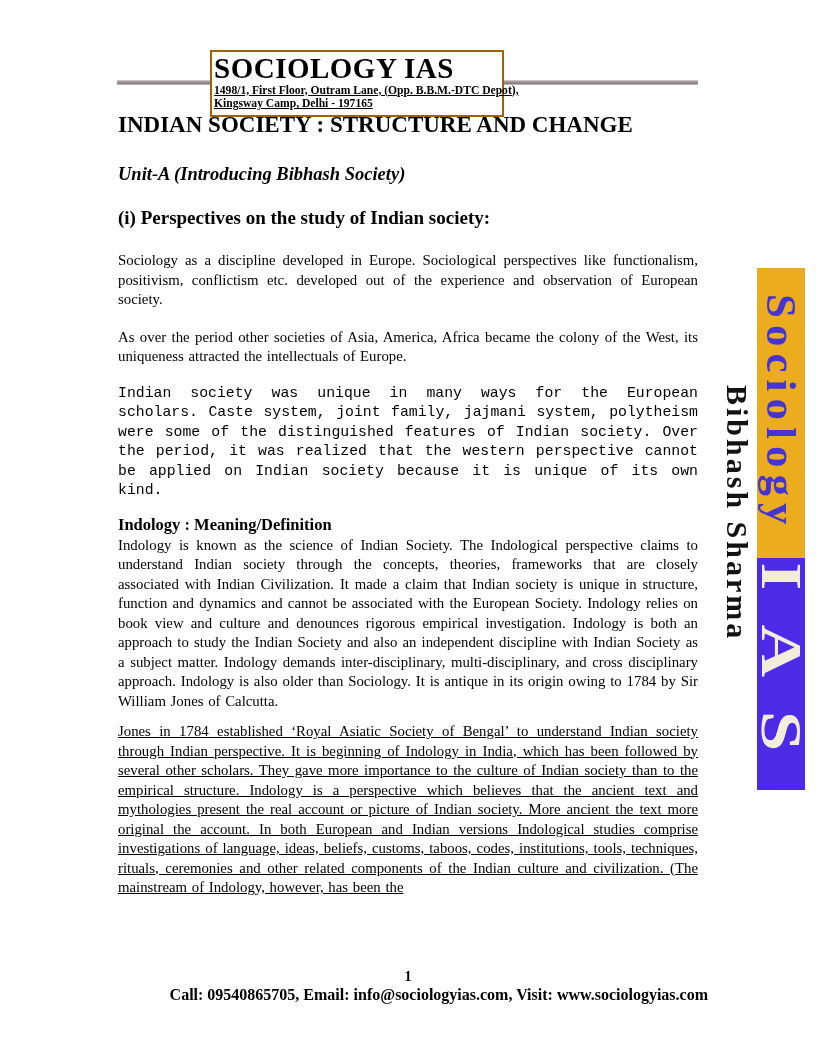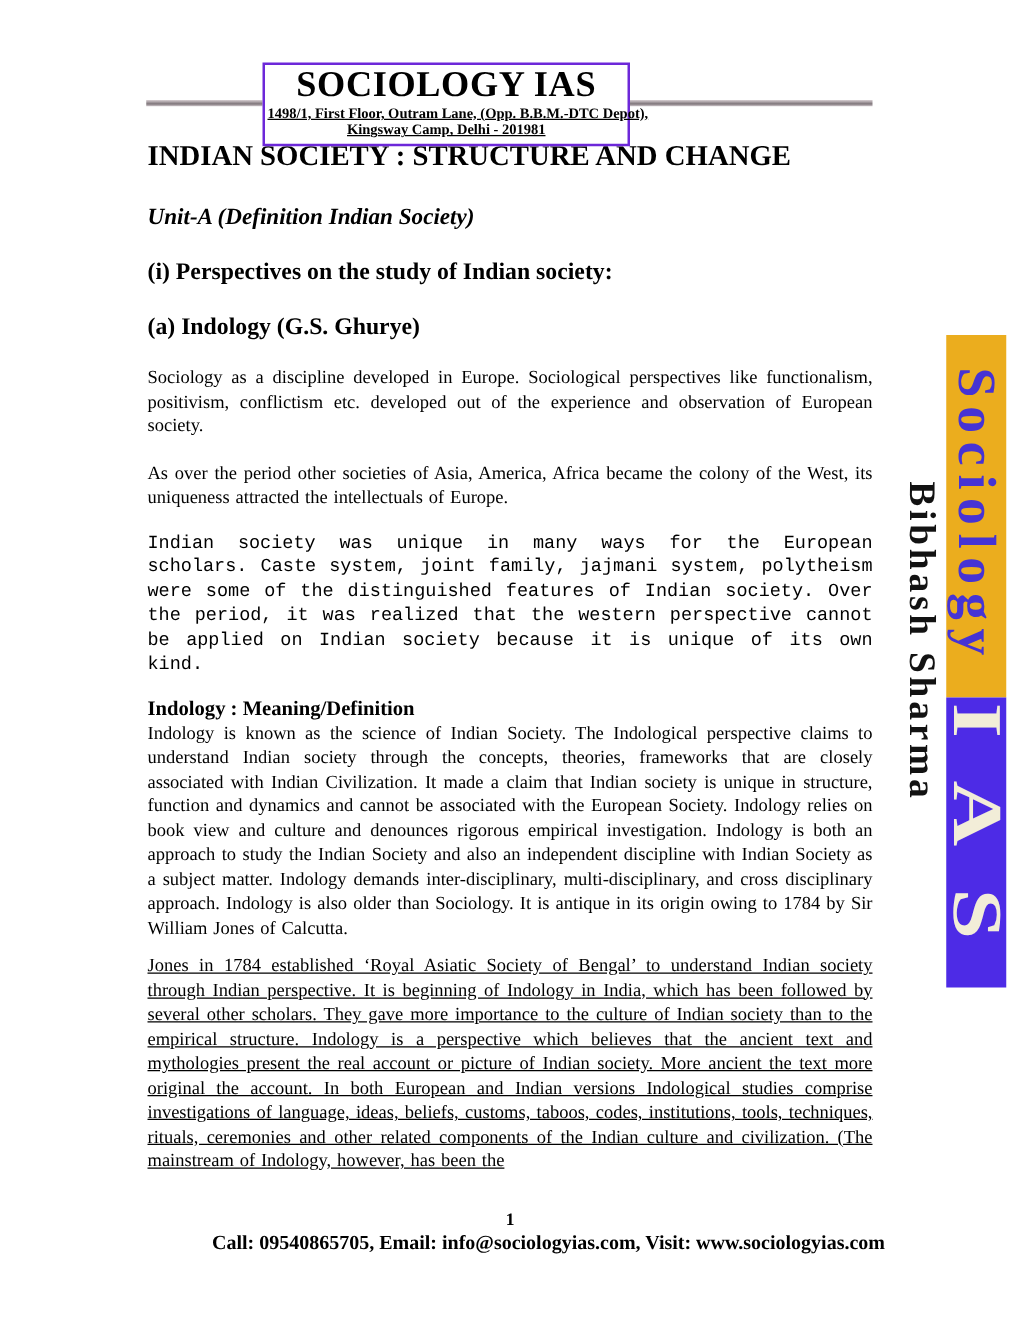--- a/index.html
+++ b/index.html
@@ -8,21 +8,21 @@
     font-family:"Liberation Serif", serif;color:#000;
   }
   
   .rule{
     position:absolute;left:117px;top:80px;width:581px;height:5px;
     background:linear-gradient(to bottom,#d8cfd3 0%,#a59ca0 35%,#7e757a 62%,#cfc6ca 100%);
   }
   
   .letterhead{
     position:absolute;left:210px;top:50px;width:294px;box-sizing:border-box;
-    background:#fff;border:2px solid #6d28d9;text-align:center;
+    background:#fff;border:2px solid #a16207;
     padding:2px 2px 4px;z-index:2;
   }
   .brand{font-size:29px;font-weight:bold;line-height:1.02;letter-spacing:.5px;white-space:nowrap;}
   .addr{font-size:11.6px;font-weight:bold;line-height:1.2;white-space:nowrap;text-decoration:underline;}
   
   .content{position:absolute;left:118px;top:112px;width:580px;}
   .h-main{font-size:23px;font-weight:bold;line-height:25px;margin:0 0 26px;white-space:nowrap;}
   .h-unit{font-size:18.5px;font-weight:bold;font-style:italic;line-height:22px;margin:0 0 22px;}
   .h-sub{font-size:19px;font-weight:bold;line-height:21px;margin:0 0 23px;}
   .h-sub.mb21{margin-bottom:21px;}
@@ -56,28 +56,27 @@
 </head>
 <body>
 
 <div class="page">
 
   <div class="rule"></div>
 
   <div class="letterhead">
     <div class="brand">SOCIOLOGY IAS</div>
     <div class="addr">1498/1, First Floor, Outram Lane, (Opp. B.B.M.-DTC Depot),</div>
-    <div class="addr">Kingsway Camp, Delhi - 201981</div>
+    <div class="addr">Kingsway Camp, Delhi - 197165</div>
   </div>
 
   <div class="content">
     <div class="h-main">INDIAN SOCIETY : STRUCTURE AND CHANGE</div>
-    <div class="h-unit">Unit-A (Definition Indian Society)</div>
+    <div class="h-unit">Unit-A (Introducing Bibhash Society)</div>
     <div class="h-sub">(i) Perspectives on the study of Indian society:</div>
-    <div class="h-sub mb21">(a) Indology (G.S. Ghurye)</div>
     <p class="body">Sociology as a discipline developed in Europe. Sociological perspectives like functionalism, positivism, conflictism etc. developed out of the experience and observation of European society.</p>
     <p class="body mb17">As over the period other societies of Asia, America, Africa became the colony of the West, its uniqueness attracted the intellectuals of Europe.</p>
     <p class="body mb14">Indian society was unique in many ways for the European scholars. Caste system, joint family, jajmani system, polytheism were some of the distinguished features of Indian society. Over the period, it was realized that the western perspective cannot be applied on Indian society because it is unique of its own kind.</p>
     <div class="h-meaning">Indology : Meaning/Definition</div>
     <p class="body mb11">Indology is known as the science of Indian Society. The Indological perspective claims to understand Indian society through the concepts, theories, frameworks that are closely associated with Indian Civilization. It made a claim that Indian society is unique in structure, function and dynamics and cannot be associated with the European Society. Indology relies on book view and culture and denounces rigorous empirical investigation. Indology is both an approach to study the Indian Society and also an independent discipline with Indian Society as a subject matter. Indology demands inter-disciplinary, multi-disciplinary, and cross disciplinary approach. Indology is also older than Sociology. It is antique in its origin owing to 1784 by Sir William Jones of Calcutta.</p>
     <p class="body mb0">Jones in 1784 established ‘Royal Asiatic Society of Bengal’ to understand Indian society through Indian perspective. It is beginning of Indology in India, which has been followed by several other scholars. They gave more importance to the culture of Indian society than to the empirical structure. Indology is a perspective which believes that the ancient text and mythologies present the real account or picture of Indian society. More ancient the text more original the account. In both European and Indian versions Indological studies comprise investigations of language, ideas, beliefs, customs, taboos, codes, institutions, tools, techniques, rituals, ceremonies and other related components of the Indian culture and civilization. (The mainstream of Indology, however, has been the</p>
   </div>
 
   <div class="author">Bibhash Sharma</div>
 

